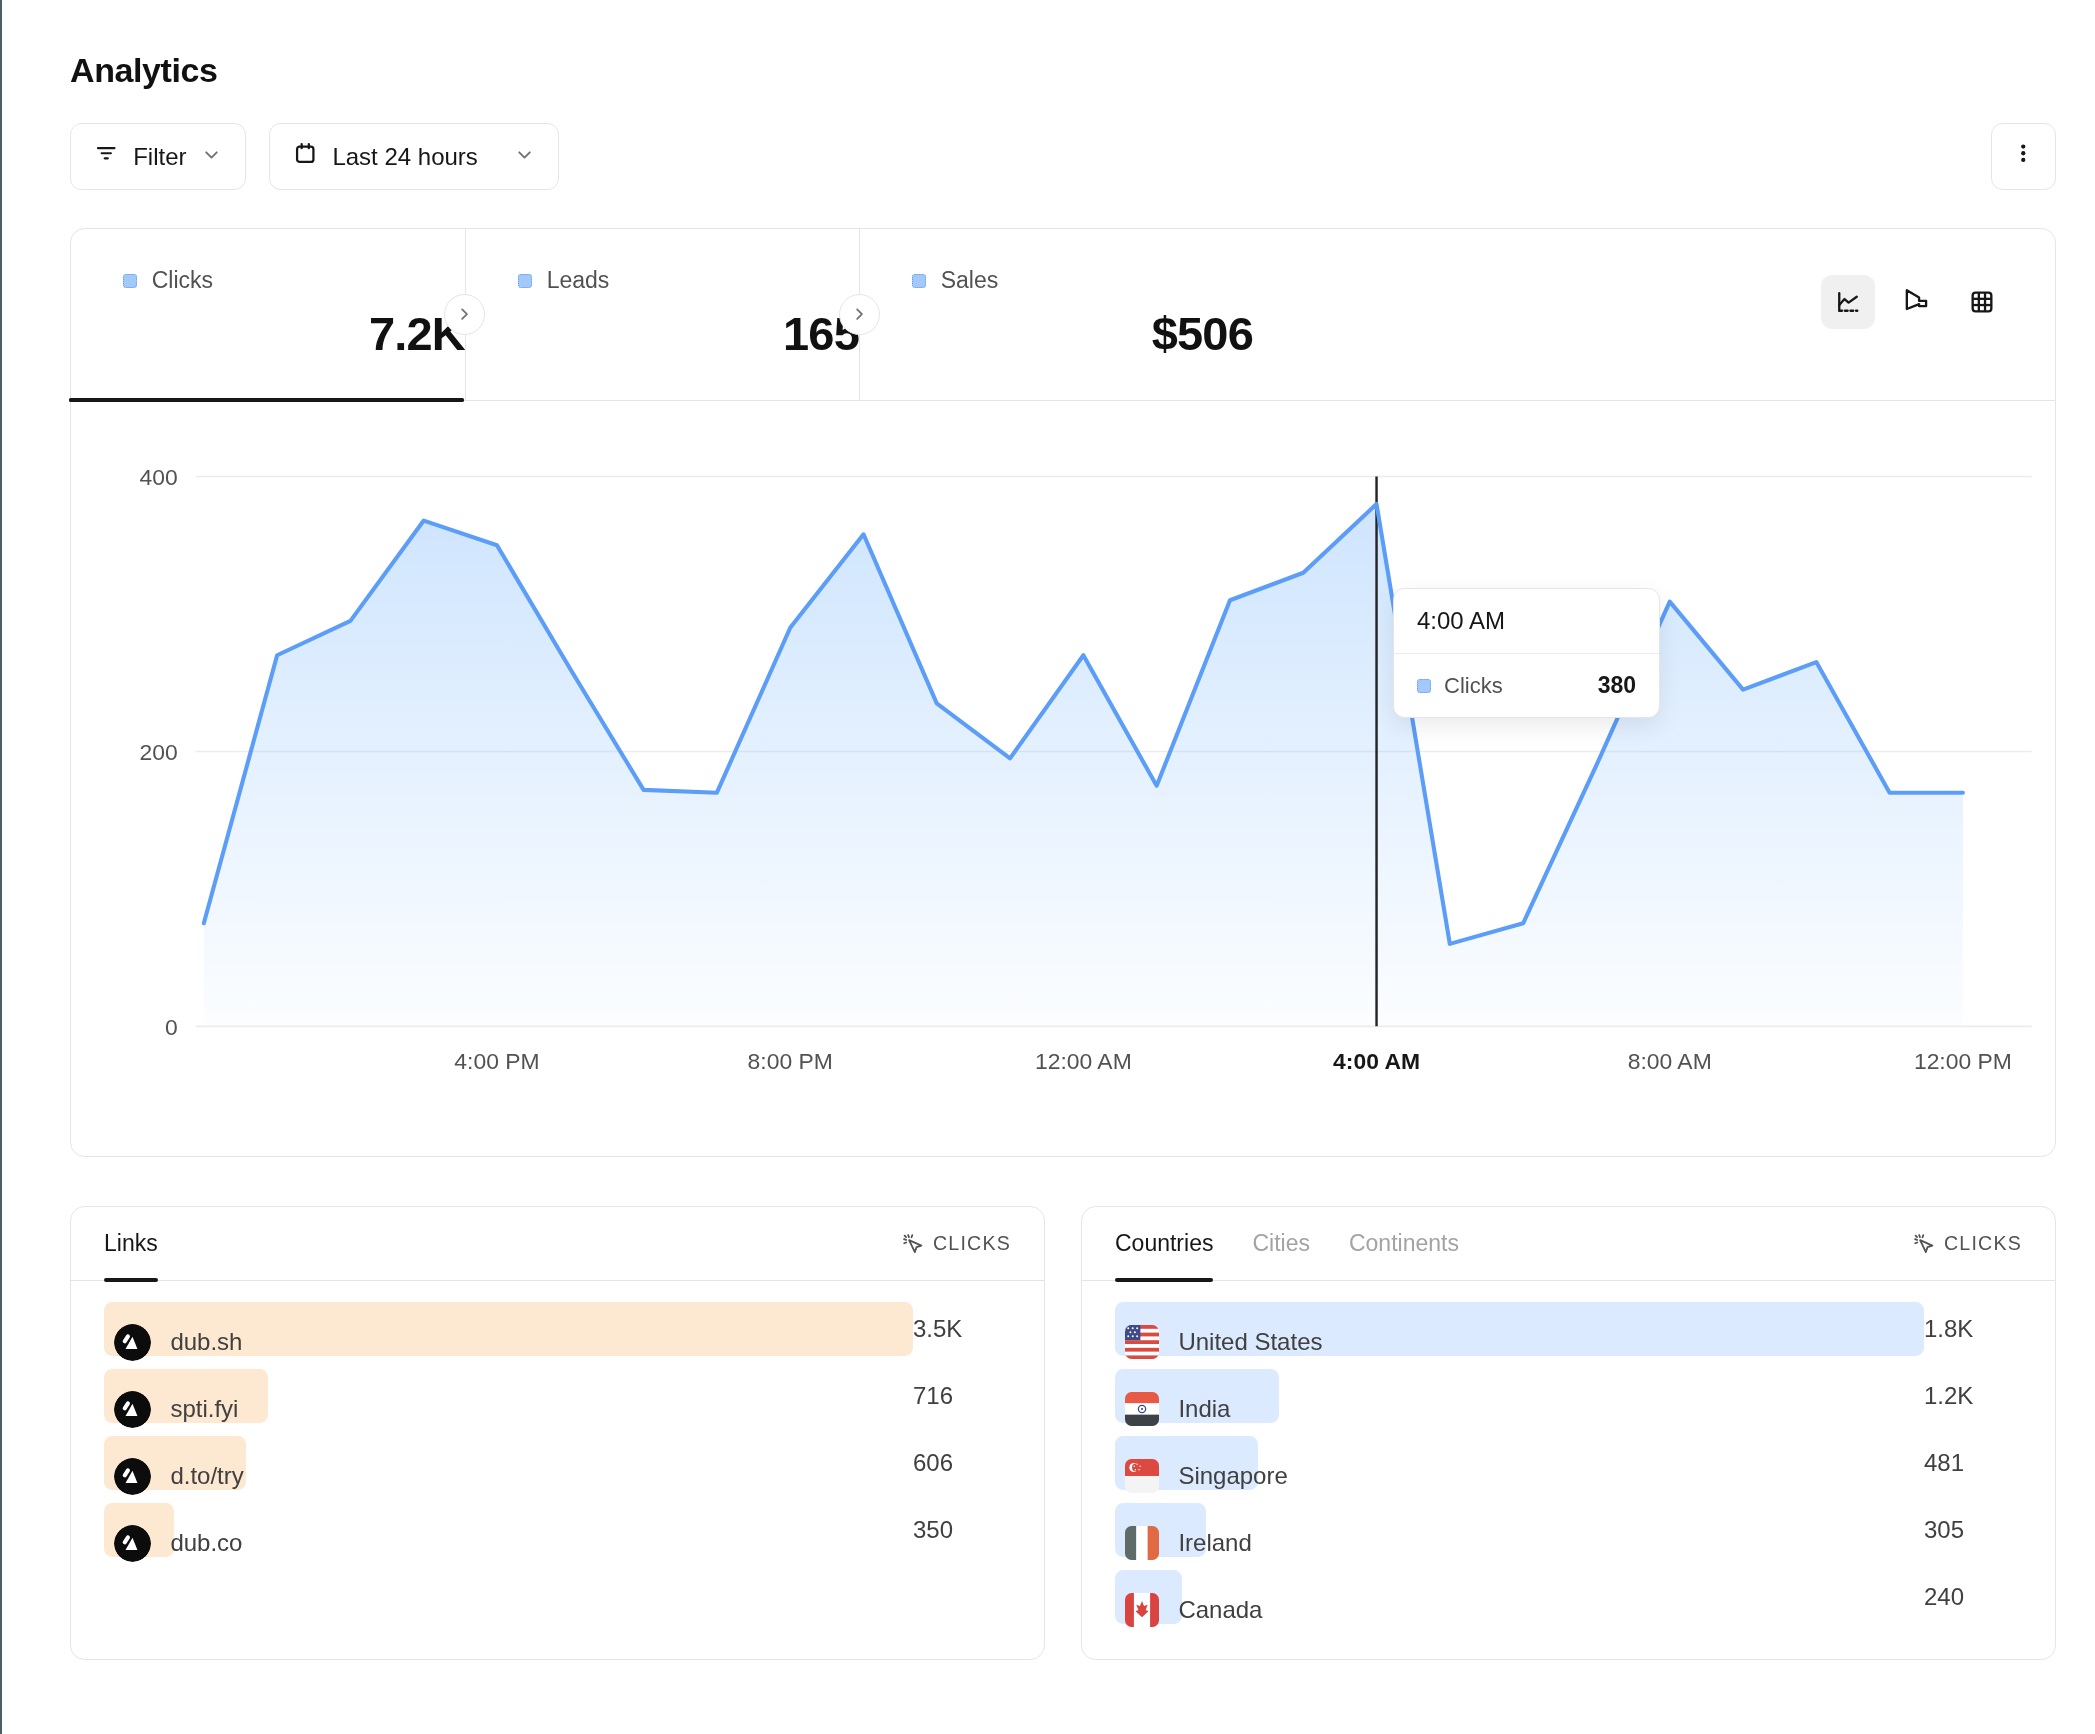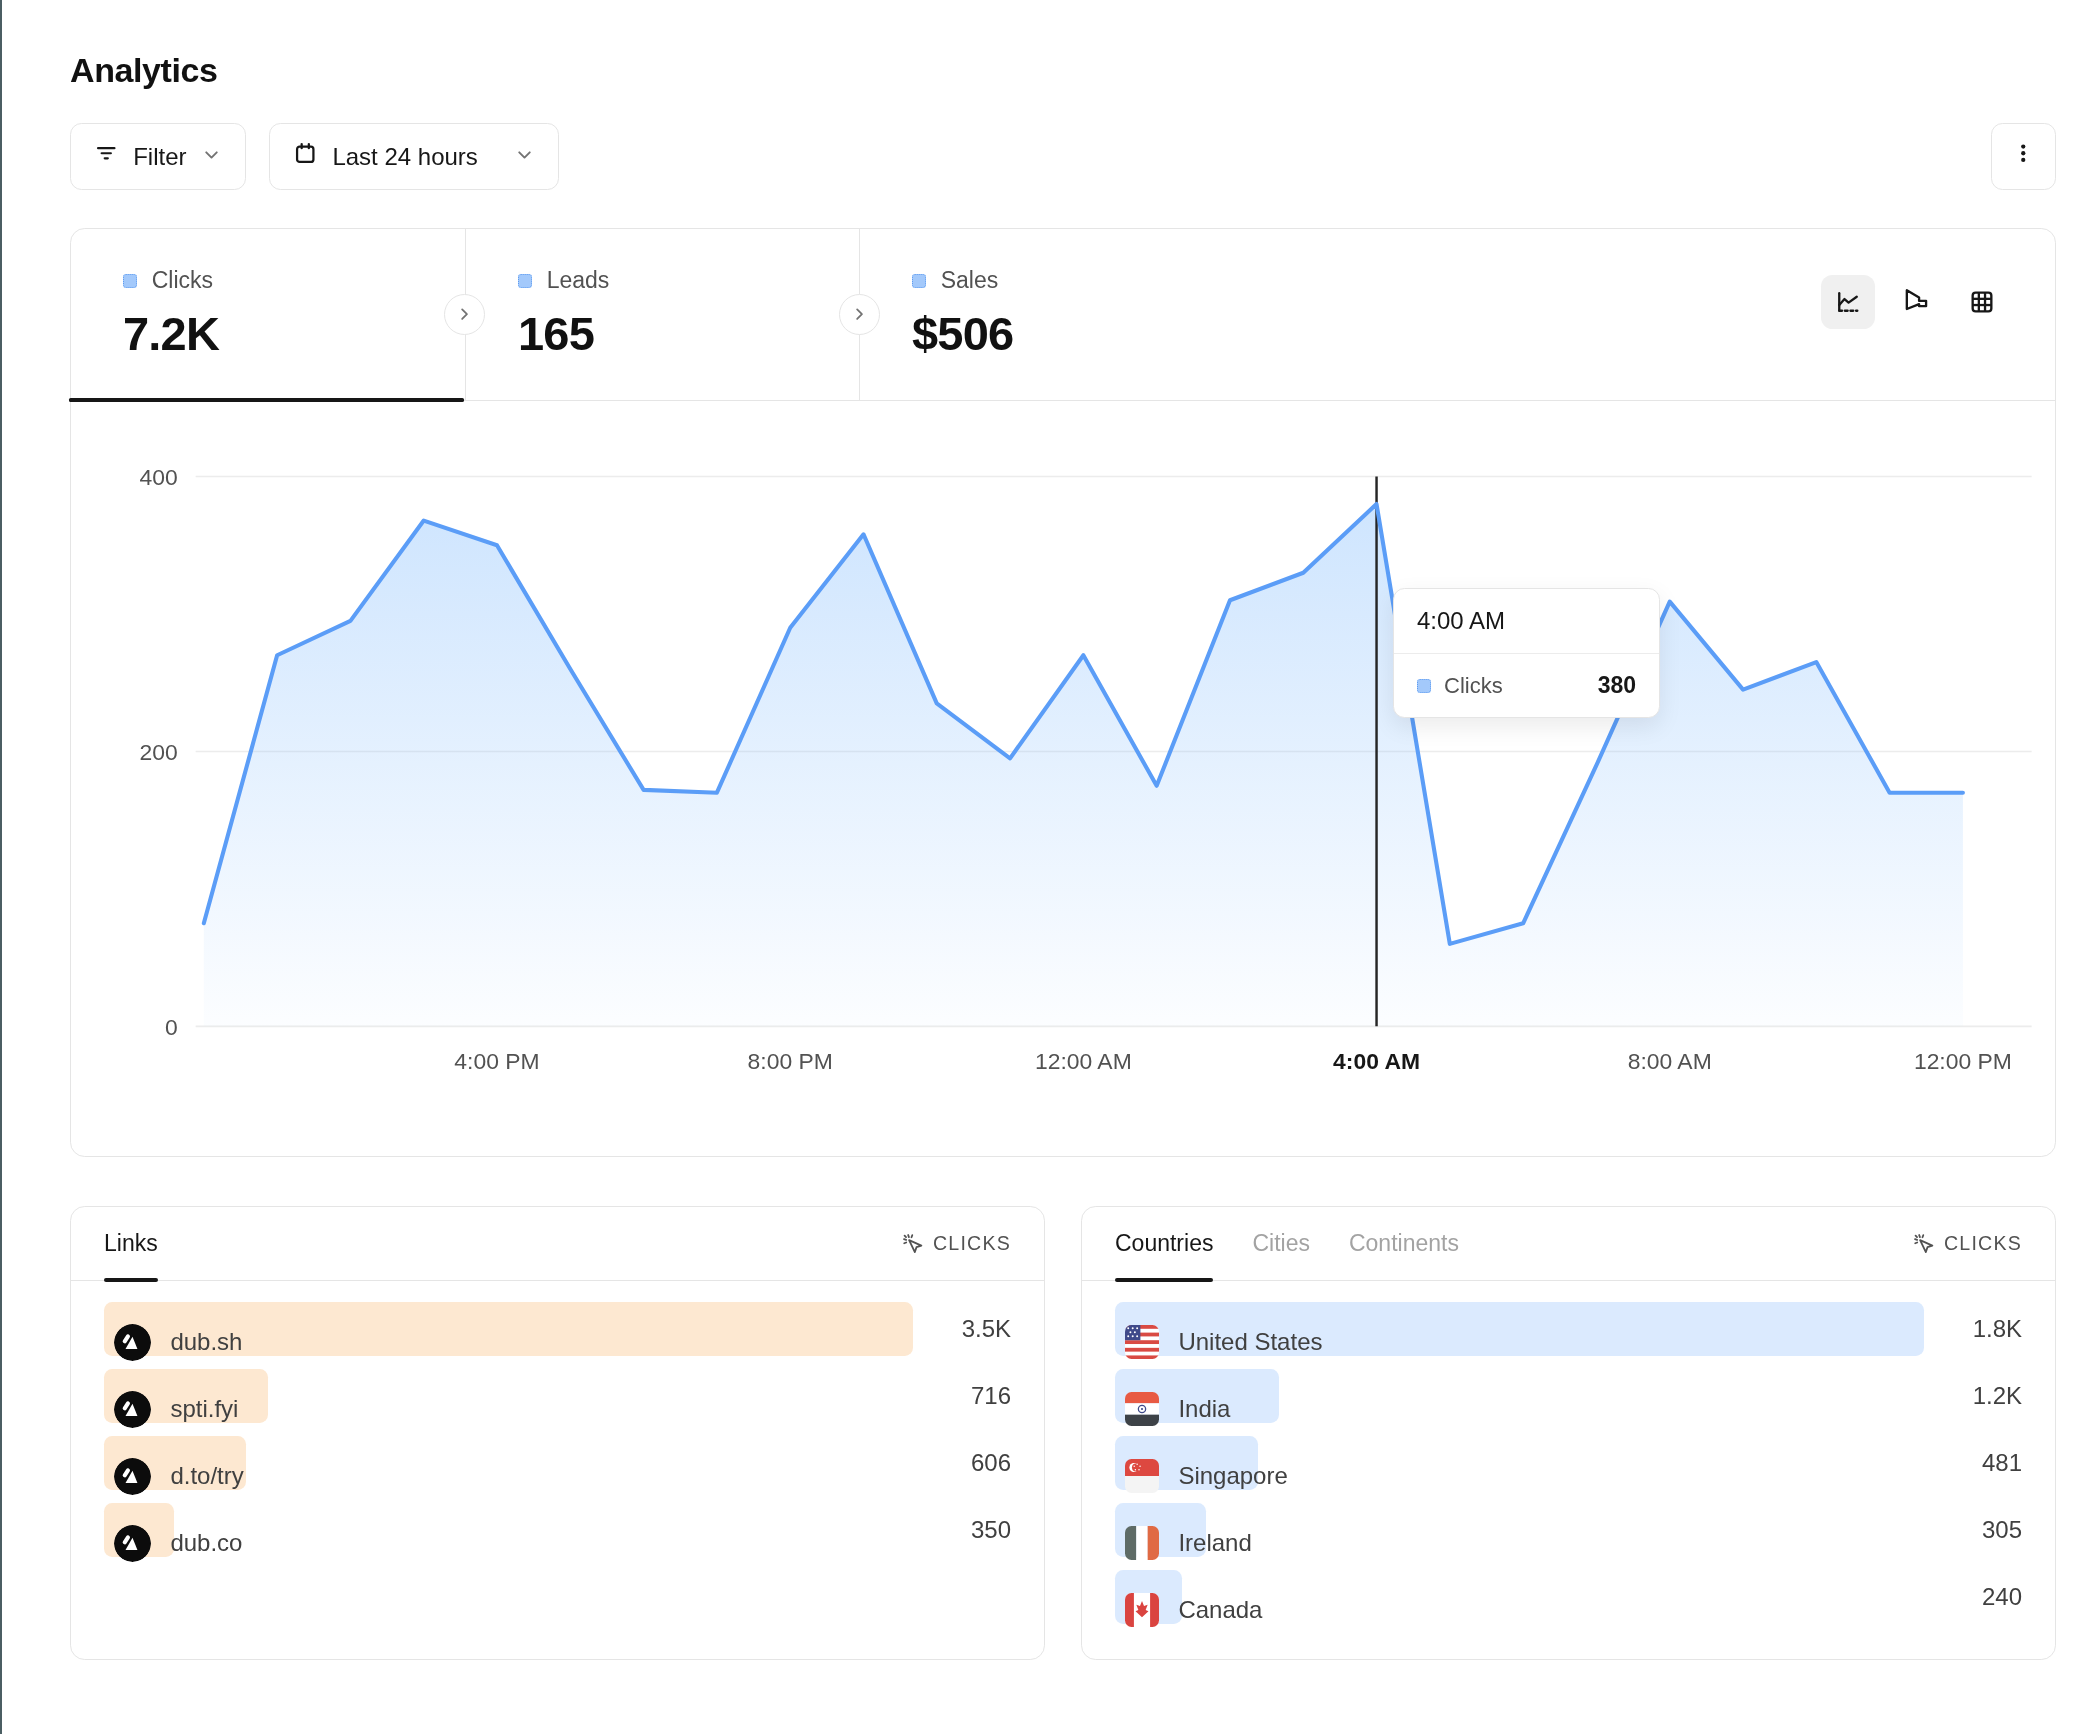--- a/index.html
+++ b/index.html
@@ -35,21 +35,21 @@
   .main-card { margin-top:38px; width:1986px; height:929px; position:relative; }
 
   .stats-row { display:flex; height:172px; border-bottom:1.6px solid #e5e5e5; position:relative; }
   .stat-tab { width:394px; padding:38px 0 0 52px; position:relative; cursor:pointer; }
   .stat-tab + .stat-tab { border-left:1.6px solid #e5e5e5; }
   .stat-label { display:flex; align-items:center; gap:14.7px; font-size:23px; color:#525252; }
   .sq {
     width:14px; height:14px; border-radius:3.3px;
     background:#a3c9fb; border:1.6px dotted #5f9cf0;
   }
-  .stat-value { margin-top:11.5px; font-size:47px; font-weight:700; letter-spacing:-0.8px; color:#111; }
+  .stat-value { margin-top:11.5px; font-size:47px; font-weight:700; letter-spacing:-0.8px; color:#111;text-align:right; }
   .active-underline { position:absolute; left:-1.6px; bottom:-1.6px; width:395px; height:4.1px; background:#171717; border-radius:1.6px; }
   .tab-chevron {
     position:absolute; top:65px; width:41px; height:41px; border-radius:50%;
     background:#fff; border:1.6px solid #e5e5e5; display:flex; align-items:center; justify-content:center;
     cursor:pointer; z-index:2;
   }
   .chart-switcher { position:absolute; right:46px; top:46px; display:flex; align-items:center; gap:13px; }
   .icon-btn { width:54px; height:54px; border-radius:11.5px; display:flex; align-items:center; justify-content:center; cursor:pointer; }
   .icon-btn.active { background:#f0f0f0; }
 
@@ -77,21 +77,21 @@
   .metric { margin-left:auto; display:flex; align-items:center; gap:9.8px; color:#525252; cursor:pointer; }
   .metric .metric-label { font-size:19.6px; letter-spacing:1.2px; font-weight:500; }
   .rows { padding:21px 33px 0 33px; }
   .row { display:flex; align-items:center; height:54px; margin-bottom:13px; }
   .bar-area { flex:1; position:relative; height:100%; }
   .bar { position:absolute; left:0; top:0; bottom:0; border-radius:8.2px; }
   .bar.peach { background:#fde8d1; }
   .bar.blue  { background:#dbeafe; }
   .row-content { position:relative; height:100%; display:flex; align-items:center; gap:19.6px; padding-left:9.8px;margin-top:13px; }
   .row-label { font-size:24px; color:#404040; }
-  .row-value { width:98px; text-align:right; font-size:24px; color:#404040; flex:0 0 auto; }
+  .row-value { width:98px; text-align:left; font-size:24px; color:#404040; flex:0 0 auto; }
   .avatar { width:37px; height:37px; border-radius:50%; flex:0 0 auto; }
   .flag { width:34px; height:34px; border-radius:6.5px; overflow:hidden; flex:0 0 auto; }
 </style>
 </head>
 <body>
 
 <div class="page">
 
   <div class="page-title">Analytics</div>
 

